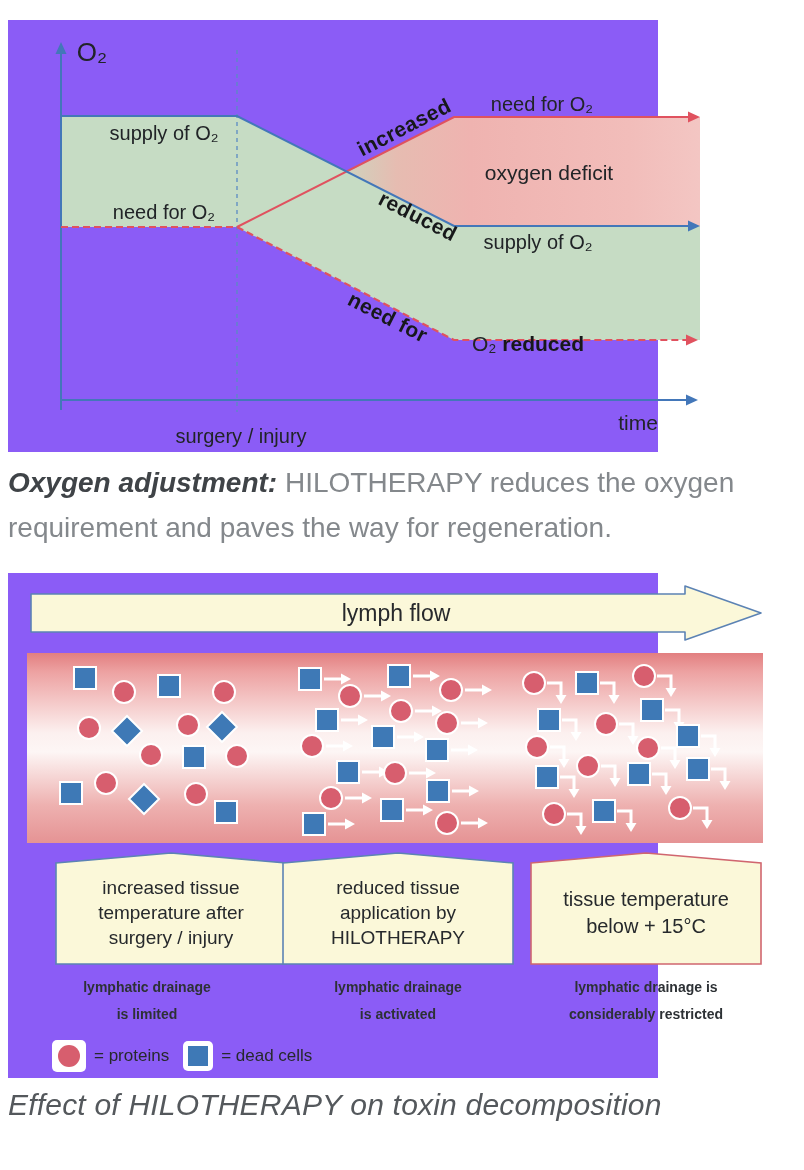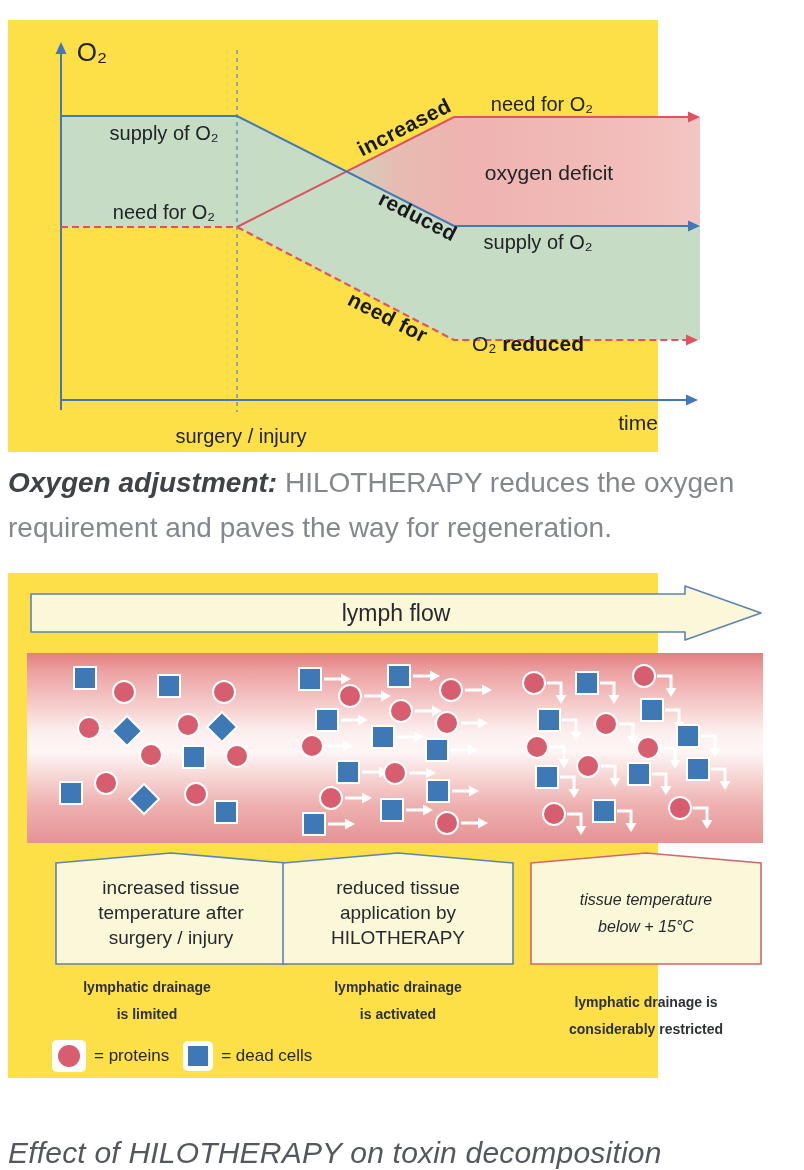--- a/index.html
+++ b/index.html
@@ -1,21 +1,21 @@
 <!DOCTYPE html>
 <html><head>
 <meta charset="utf-8">
 <style>
   html,body{margin:0;padding:0;}
   body{
     width:804px;height:1170px;position:relative;background:#ffffff;
     font-family:"Liberation Sans", sans-serif;overflow:hidden;
     -webkit-font-smoothing:antialiased;
   }
-  .panel{position:absolute;left:8px;width:650px;background:#fde047;}
+  .panel{position:absolute;left:8px;width:650px;background:#8b5cf6;}
   .panel1{top:20px;height:432px;}
   .panel2{top:573px;height:505px;}
   .panel svg{display:block;}
 
   
   .lbl{position:absolute;white-space:nowrap;color:#212427;transform:translate(-50%,-50%);line-height:1.1;}
   .lbl.b{font-weight:bold;color:#17181a;letter-spacing:.4px;}
   .rot-up{transform:translate(-50%,-50%) rotate(-27deg);}
   .rot-dn{transform:translate(-50%,-50%) rotate(27deg);}
 
@@ -35,21 +35,21 @@
     font-size:14px;line-height:27px;color:#2d3135;font-weight:bold;}
 
   
   .legend{position:absolute;left:44px;top:467px;display:flex;align-items:center;gap:14px;}
   .legend-item{display:flex;align-items:center;gap:8px;text-align:center;}
   .chip{background:#ffffff;border-radius:5px;width:34px;height:32px;display:flex;align-items:center;justify-content:center;}
   .chip .circ{width:22px;height:22px;border-radius:50%;}
   .chip .sq{width:20px;height:20px;}
   .legend-label{font-size:17px;color:#26292c;}
 
-  .caption2{position:absolute;left:8px;top:1136px;width:780px;font-size:30px;
+  .caption2{position:absolute;left:8px;top:1088px;width:780px;font-size:30px;
     font-style:italic;color:#54585c;letter-spacing:.2px;}
 </style>
 </head>
 <body>
 
 <div>
 
   <section class="panel panel1">
     <svg width="777" height="432" viewBox="0 0 777 432">
       <defs>
@@ -360,35 +360,35 @@
       <div class="house-text">
         <span>reduced tissue</span>
         <span>application by</span>
         <span>HILOTHERAPY</span>
       </div>
     </div>
     <div class="house" style="left:522px;">
       <svg width="232" height="115" viewBox="0 0 232 115">
         <polygon points="1,12 116,2 231,12 231,113 1,113" fill="#fbf8d9" stroke-width="1.6" stroke="#d0666f"></polygon>
       </svg>
-      <div class="house-text" style="font-size:16px;line-height:27px;font-style:italic;">
+      <div class="house-text" style="font-size:20px;line-height:27px;">
         <span>tissue temperature</span>
         <span>below + 15°C</span>
       </div>
     </div>
 
     <div class="house-caption" style="left:23px;">
       <div>lymphatic drainage</div>
       <div>is limited</div>
     </div>
     <div class="house-caption" style="left:274px;">
       <div>lymphatic drainage</div>
       <div>is activated</div>
     </div>
-    <div class="house-caption" style="left:522px;margin-top:15px;">
+    <div class="house-caption" style="left:522px;">
       <div>lymphatic drainage is</div>
       <div>considerably restricted</div>
     </div>
 
     <div class="legend">
       <div class="legend-item">
         <span class="chip">
             <span class="circ" style="background:#d75e6e;"></span>
           </span>
         <span class="legend-label">= proteins</span>

